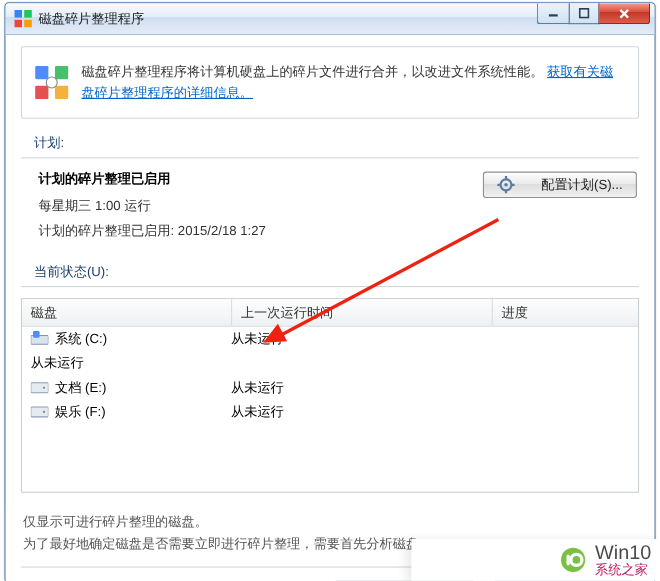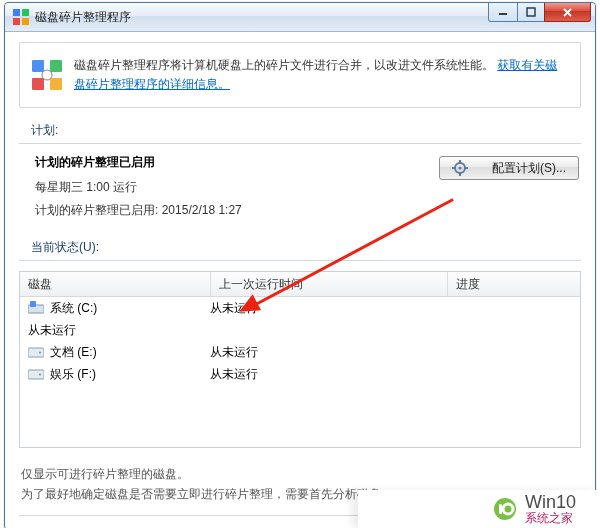--- a/index.html
+++ b/index.html
@@ -42,21 +42,21 @@
   .foot{margin-top:16px}
   .footnote{color:#555;line-height:1.7;padding-left:2px}
   .hr2{height:1px;background:#d0d7dd;margin:10px 0 12px 0}
   .actions{display:flex;justify-content:flex-end;gap:14px;padding-right:4px}
   .actions .btn{min-width:130px;justify-content:center}
   
   .arrow{position:absolute;pointer-events:none}
   .arrow-line{position:absolute;width:230px;height:3px;background:#e21;transform-origin:left center;left:250px;top:306px;transform:rotate(-28deg)}
   .arrow-head{position:absolute;left:238px;top:298px;width:0;height:0;border-right:20px solid #e21;border-top:9px solid transparent;border-bottom:9px solid transparent;transform:rotate(-28deg)}
   
-  .wm{position:absolute;right:0;bottom:0;height:38px;width:218px;background:#fff;display:flex;align-items:center;justify-content:flex-end;padding-right:24px;gap:8px;box-shadow:-6px 0 8px rgba(0,0,0,.08)}
+  .wm{position:absolute;right:0;bottom:0;height:38px;width:218px;background:#fff;display:flex;align-items:center;justify-content:flex-end;padding-right:8px;gap:8px;box-shadow:-6px 0 8px rgba(0,0,0,.08)}
   .wm .logo{width:24px;height:24px}
   .wm .t1{font-size:18px;color:#4b4b4b}
   .wm .t2{font-size:12px;color:#be185d}
   .wm .tgrp{display:flex;flex-direction:column;line-height:1.05}
 </style>
 </head>
 <body>
 <div class="screen">
 
 <div class="window">

